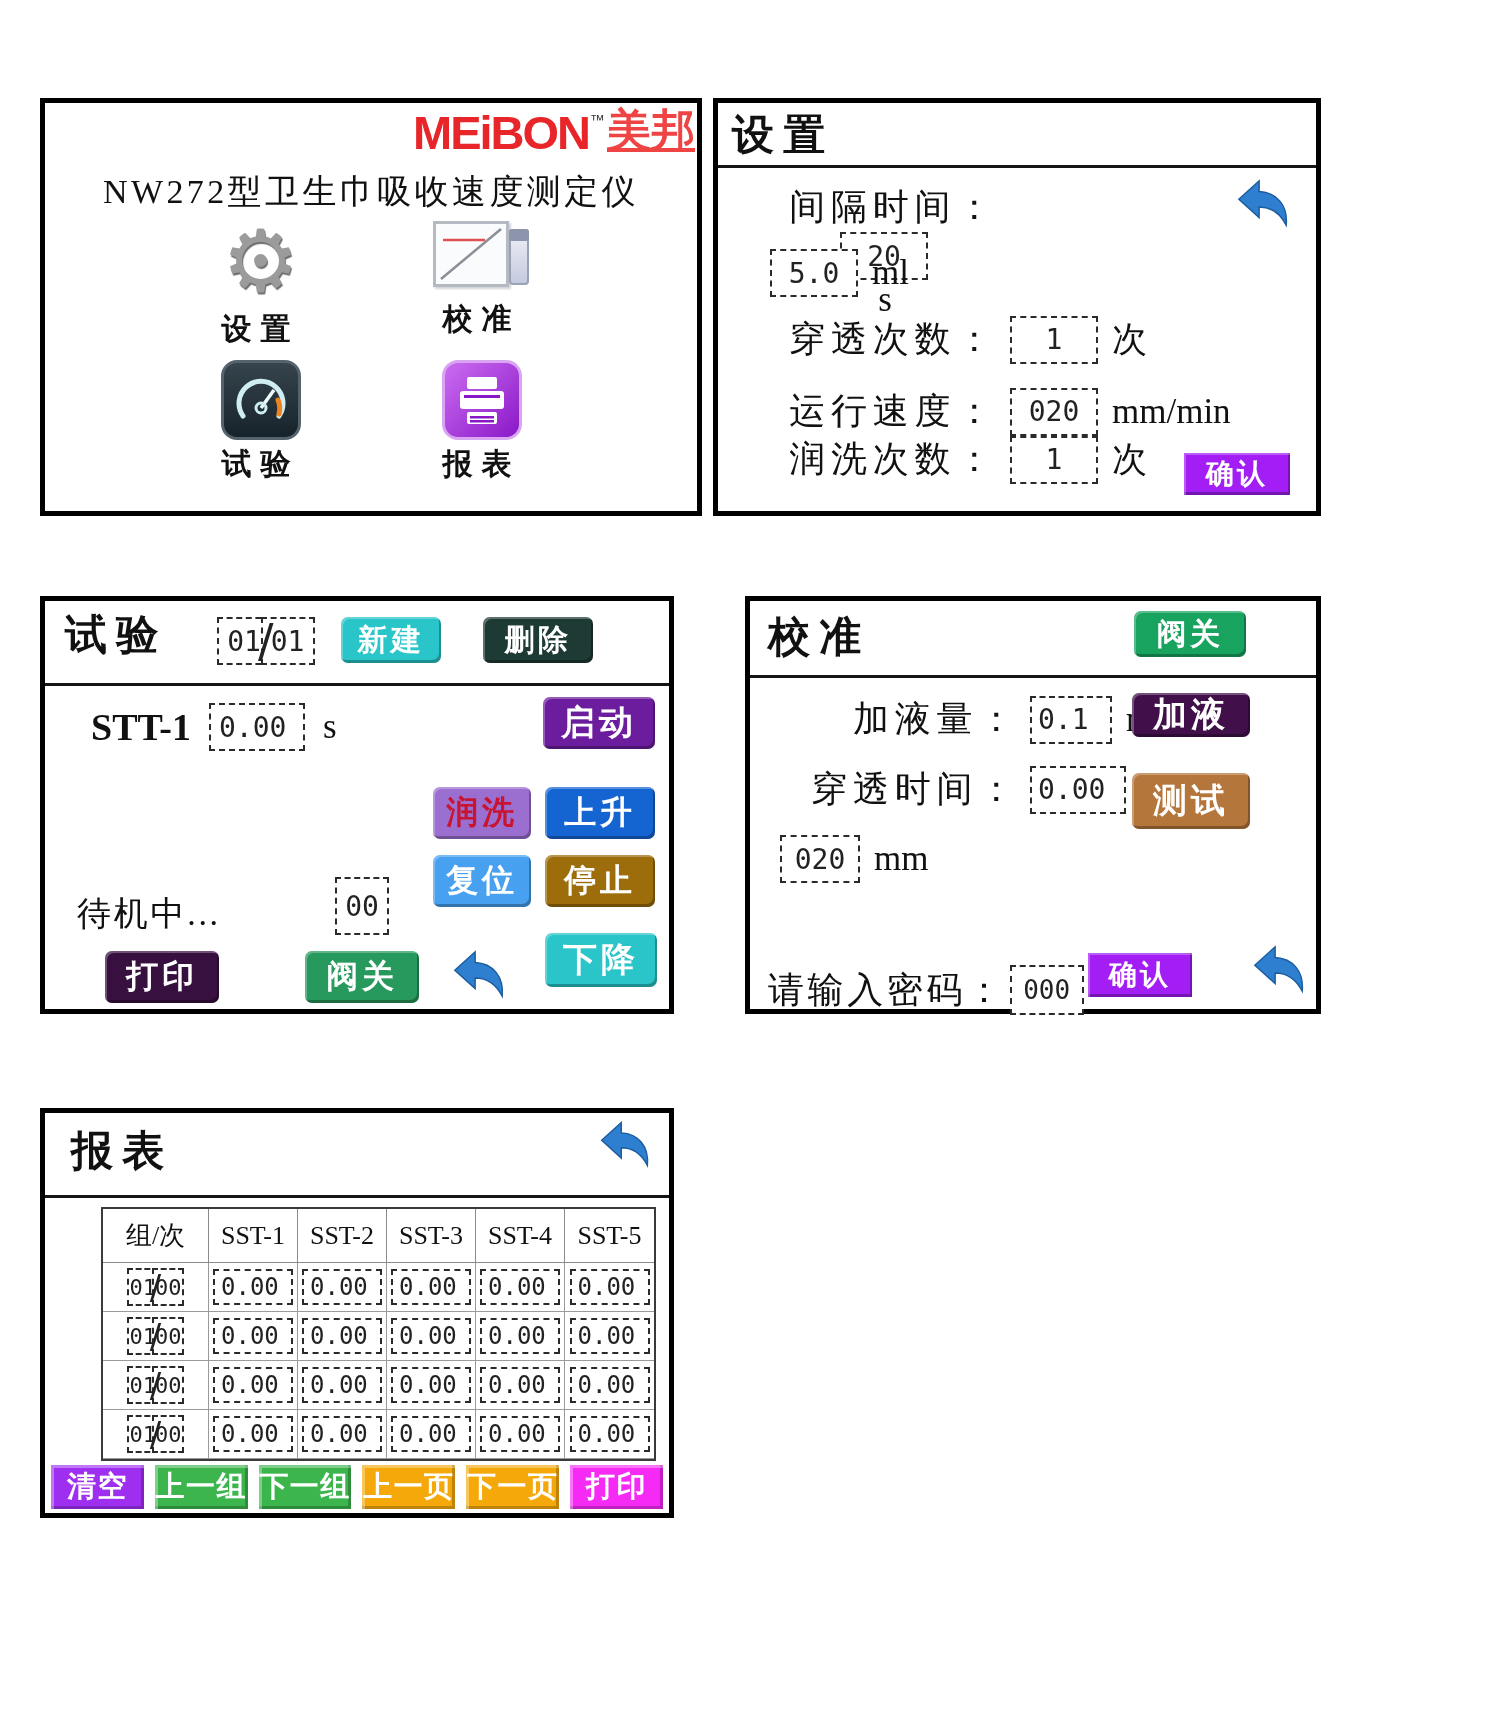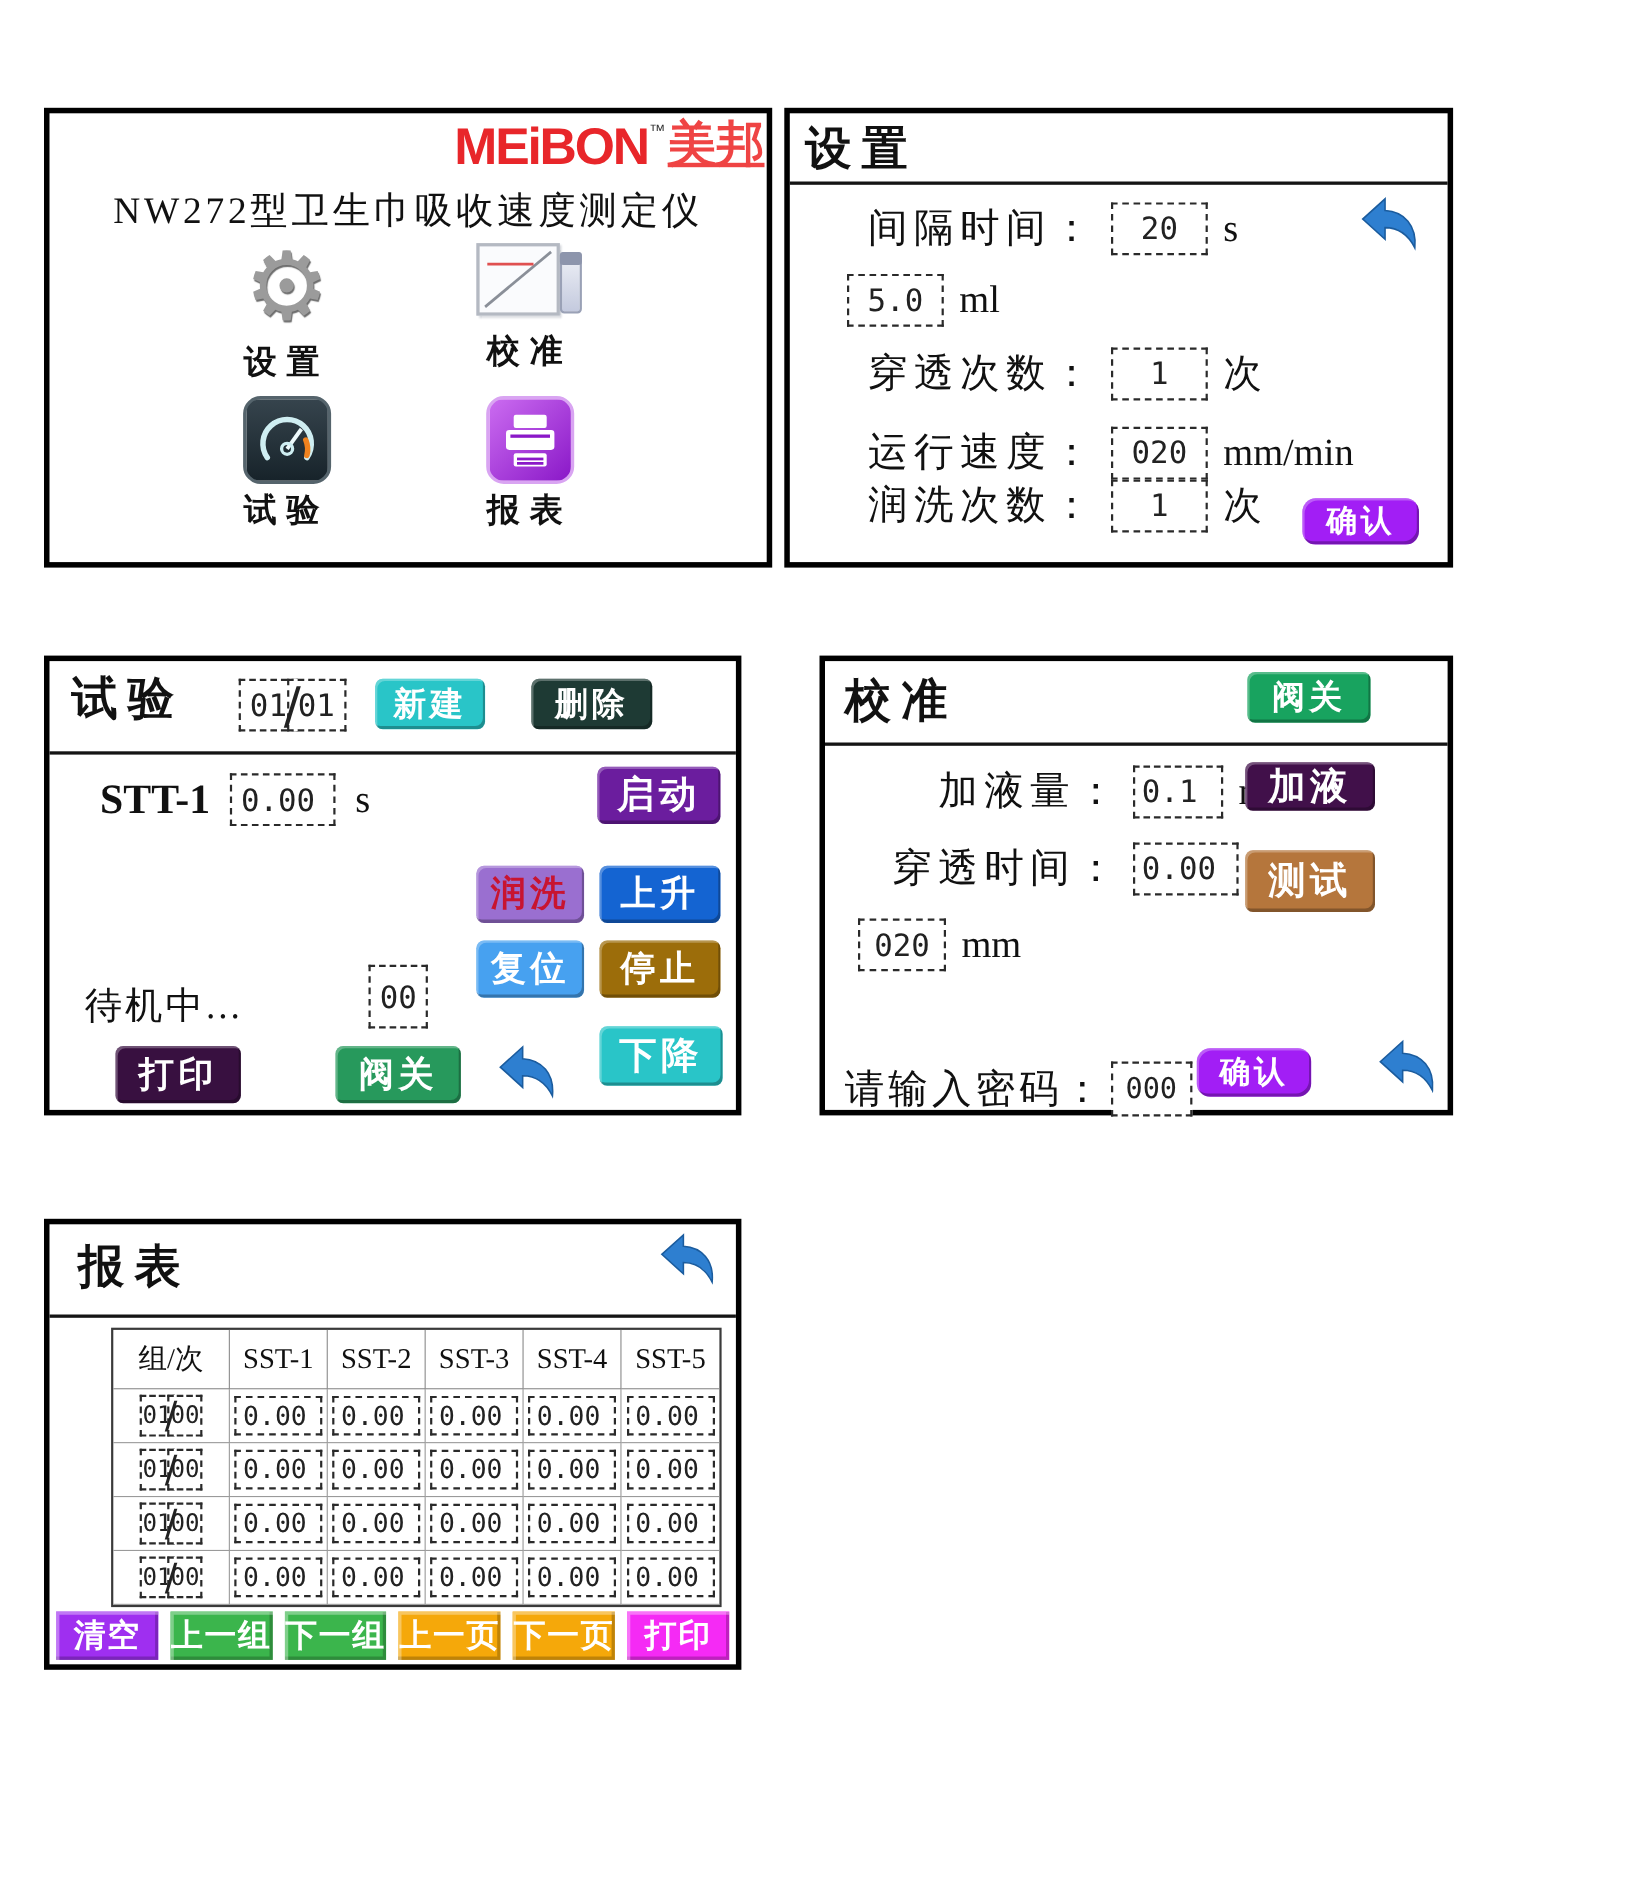--- a/index.html
+++ b/index.html
@@ -69,21 +69,21 @@
   .c-new{background:#29c5c8;}
   .c-del{background:#1e3a34;}
   .c-start{background:#6b1d9e;}
   .c-rinse{background:#9a6fd0;color:#c81430;}
   .c-up{background:#1464d2;}
   .c-reset{background:#47a1f0;}
   .c-stop{background:#9c6d0a;}
   .c-printdark{background:#381040;}
   .c-valve{background:#27995c;}
   .c-down{background:#29c5c8;}
-  .c-confirm{background:#a21ef5;border-radius:12px;text-align:center;}
+  .c-confirm{background:#a21ef5;border-radius:0;text-align:center;}
   .c-add{background:#41104a;}
   .c-test{background:#b5763c;}
   .c-clear{background:#9f2ff0;}
   .c-group{background:#3bb54c;}
   .c-page{background:#f5a80a;}
   .c-printmag{background:#f52af5;}
 </style>
 </head>
 <body>
 
@@ -138,21 +138,21 @@
   </div>
 </div>
 
 <div class="panel" style="left:713px;top:98px;width:608px;height:418px;">
   <div class="ptitle" style="left:14px;top:4px;">设置</div>
   <div class="titleline" style="top:62px;"></div>
   <svg class="arrow" style="right:24px;top:72px;" width="58" height="58" viewBox="0 0 60 60">
     <path d="M26 6 L26 17 C44 18 56 31 54 52 C47 38 38 33 26 33 L26 44 L5 25 Z" fill="#2e7fd0" stroke="#1b5c9e" stroke-width="1.5"></path>
   </svg>
 
-  <div class="row" style="left:40px;top:80px;">
+  <div class="row" style="left:40px;top:80px;flex-direction:column;">
     <span class="flabel" style="width:240px;">间隔时间：</span>
     <span class="dashed" style="width:88px;height:48px;font-size:28px;margin-left:12px;">20</span>
     <span class="funit">s</span>
   </div>
   <div class="row" style="left:40px;top:146px;">
     <span class="dashed" style="width:88px;height:48px;font-size:28px;margin-left:12px;">5.0</span>
     <span class="funit">ml</span>
   </div>
   <div class="row" style="left:40px;top:212px;">
     <span class="flabel" style="width:240px;">穿透次数：</span>

